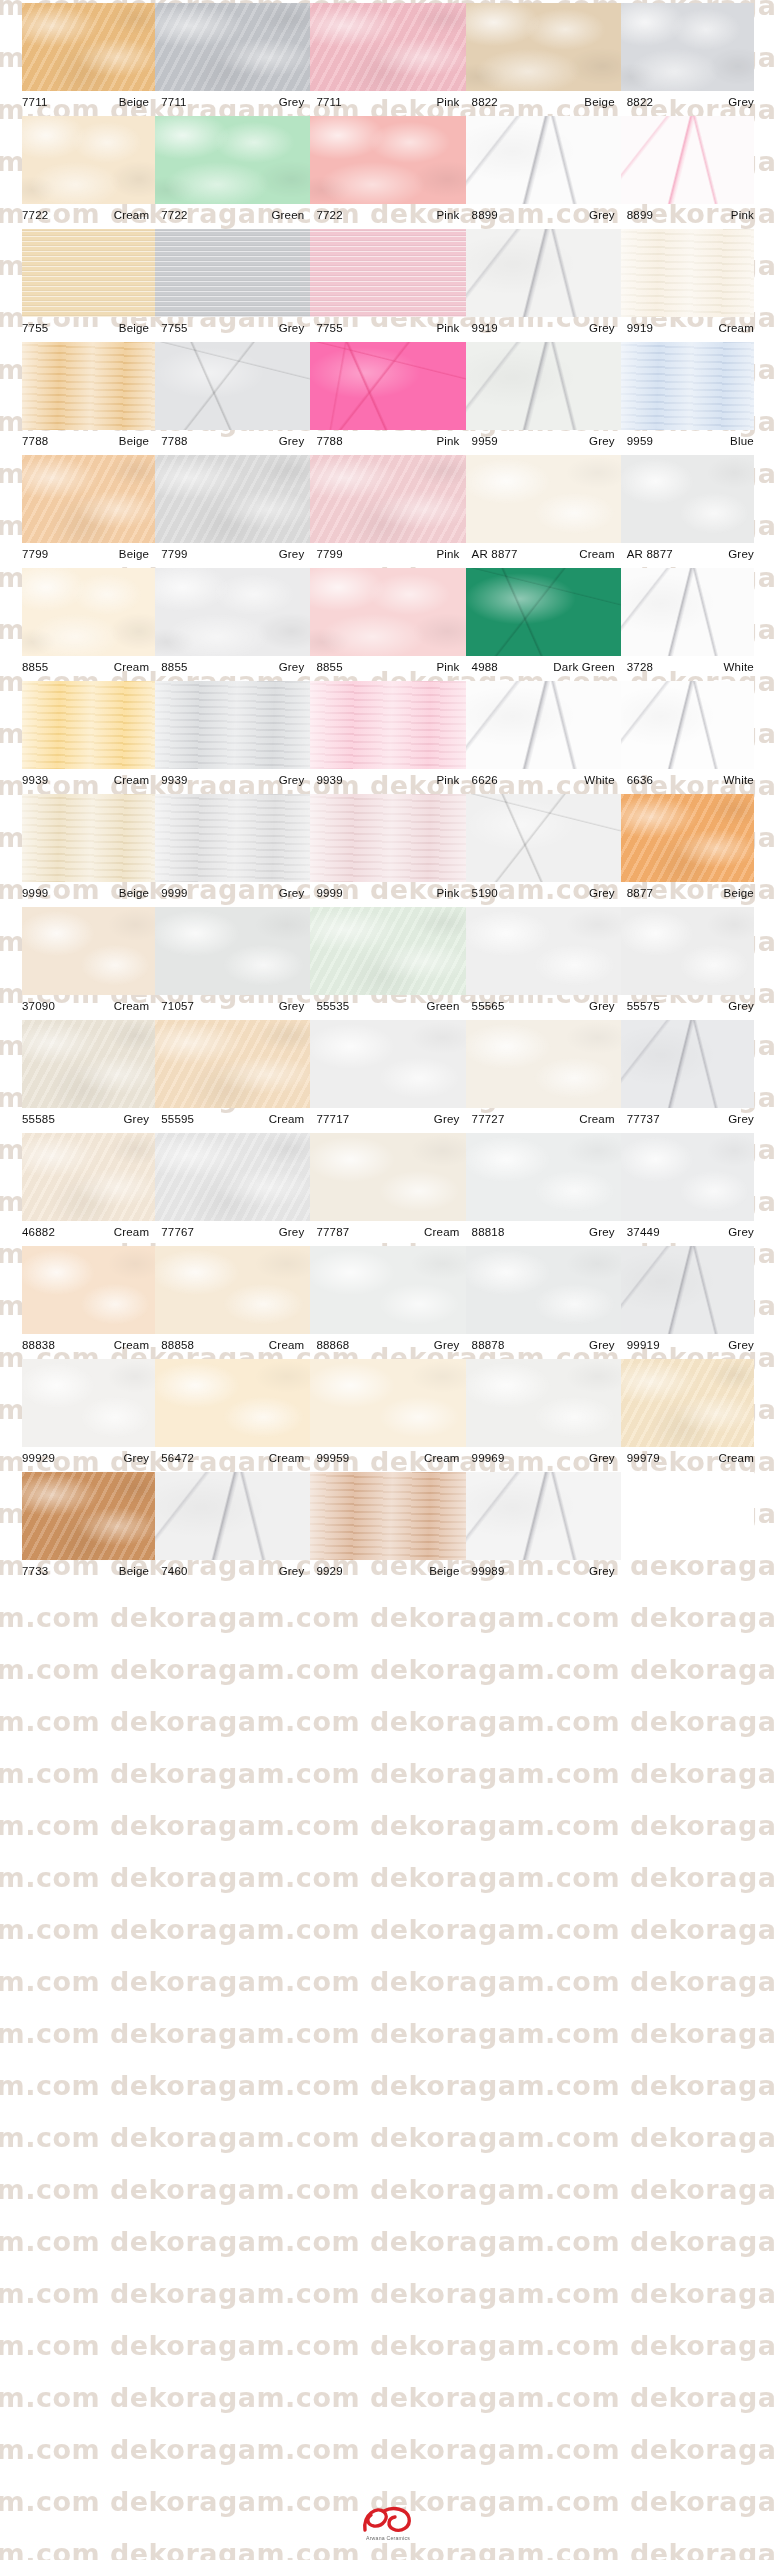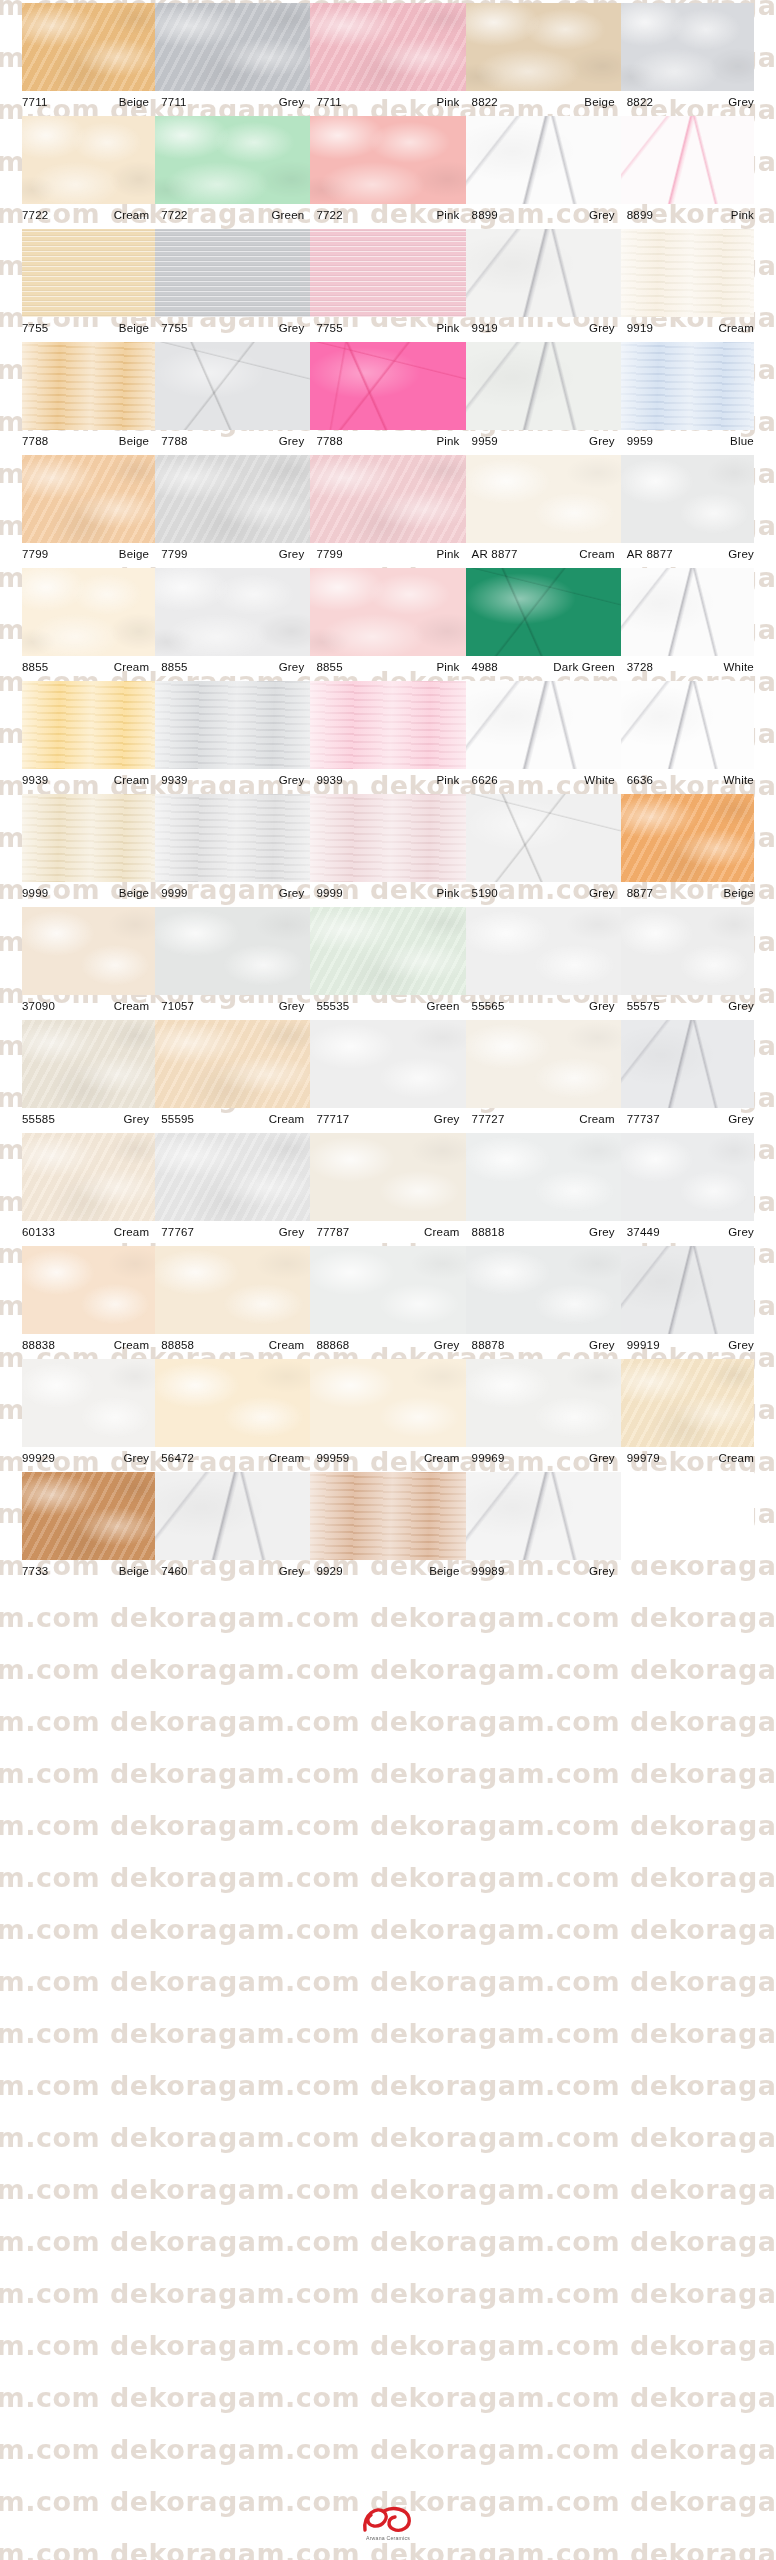--- a/index.html
+++ b/index.html
@@ -687,21 +687,21 @@
       <div class="cell">
         <div class="tile tx-soft" title="88818 Grey" style="background-color: rgb(236, 238, 238);"></div>
       </div>
       <div class="cell">
         <div class="tile tx-soft" title="88828 Grey" style="background-color: rgb(235, 236, 237);"></div>
       </div>
     </div>
     <div class="rowlabels">
       <div class="cell">
         <div class="labels">
-          <span class="code">60133</span>
+          <span class="code">46882</span>
           <span class="colr">Cream</span>
         </div>
       </div>
       <div class="cell">
         <div class="labels">
           <span class="code">77767</span>
           <span class="colr">Grey</span>
         </div>
       </div>
       <div class="cell">

